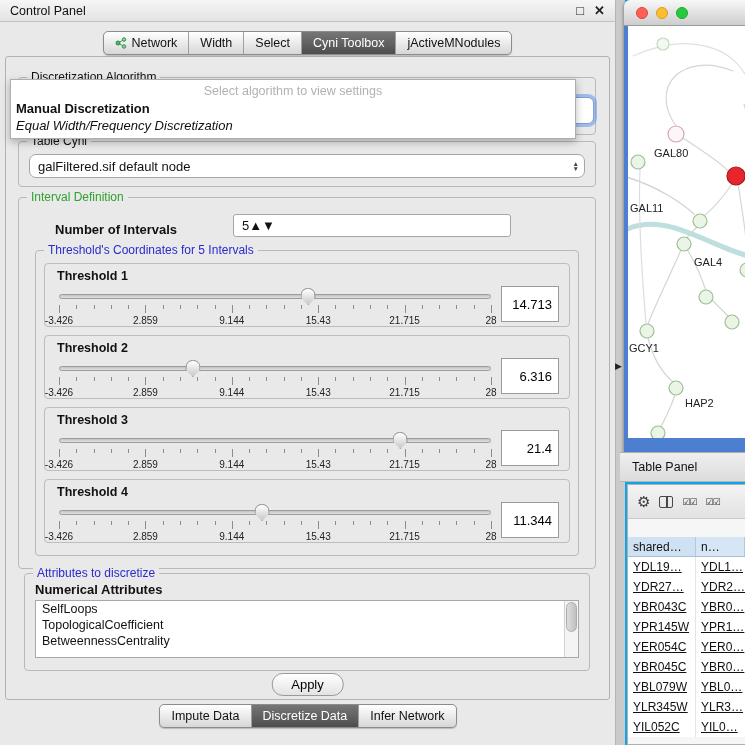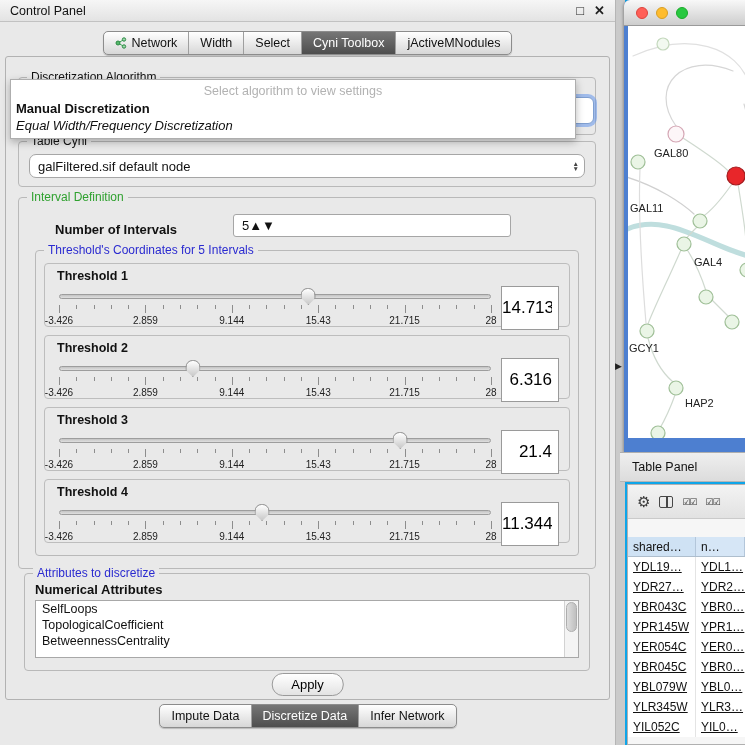--- a/index.html
+++ b/index.html
@@ -67,22 +67,22 @@
   .track { position:absolute; left:0; right:0; top:8px; height:5px;
     background:linear-gradient(#c3c3c3,#e0e0e0); border:1px solid #9d9d9d; border-radius:3px; }
   .thumb { position:absolute; top:2px; width:15px; height:17px; transform:translateX(-50%);
     background:linear-gradient(#ffffff,#c9c9c9); border:1px solid #8f8f8f;
     border-radius:7px 7px 2px 2px; clip-path:polygon(0 0,100% 0,100% 58%,50% 100%,0 58%); z-index:2; }
   .ruler { position:absolute; left:0; right:0; top:19px; height:9px; }
   .tick { position:absolute; top:0; width:1px; height:4px; background:#8d8d8d; }
   .tick.major { height:8px; }
   .scale { position:absolute; left:0; right:0; top:29px; height:11px; }
   .scale span { position:absolute; transform:translateX(-50%); font-size:10px; color:#222; white-space:nowrap; }
-  .th-value { width:58px; height:44px; border:1px solid #9a9a9a; background:#fff;
-    text-align:right; padding-right:6px; font-size:17px; font-family:"Liberation Sans",sans-serif; }
+  .th-value { width:58px; height:36px; border:1px solid #9a9a9a; background:#fff;
+    text-align:right; padding-right:6px; font-size:13px; font-family:"Liberation Sans",sans-serif; }
 
   
   .attr-group { left:18px; top:516px; width:566px; height:98px; }
   .attr-title { position:absolute; top:8px; left:10px; font-weight:bold; font-size:13px; }
   .listbox { position:absolute; left:10px; right:10px; top:26px; height:58px;
     background:#fff; border:1px solid #a8a8a8; overflow:hidden; }
   .list-item { font-size:12.5px; line-height:16px; padding-left:6px; }
   .list-scroll { position:absolute; top:0; right:0; bottom:0; width:14px;
     background:#f4f4f4; border-left:1px solid #d2d2d2; }
   .list-thumb { position:absolute; top:1px; left:1px; width:11px; height:30px;

